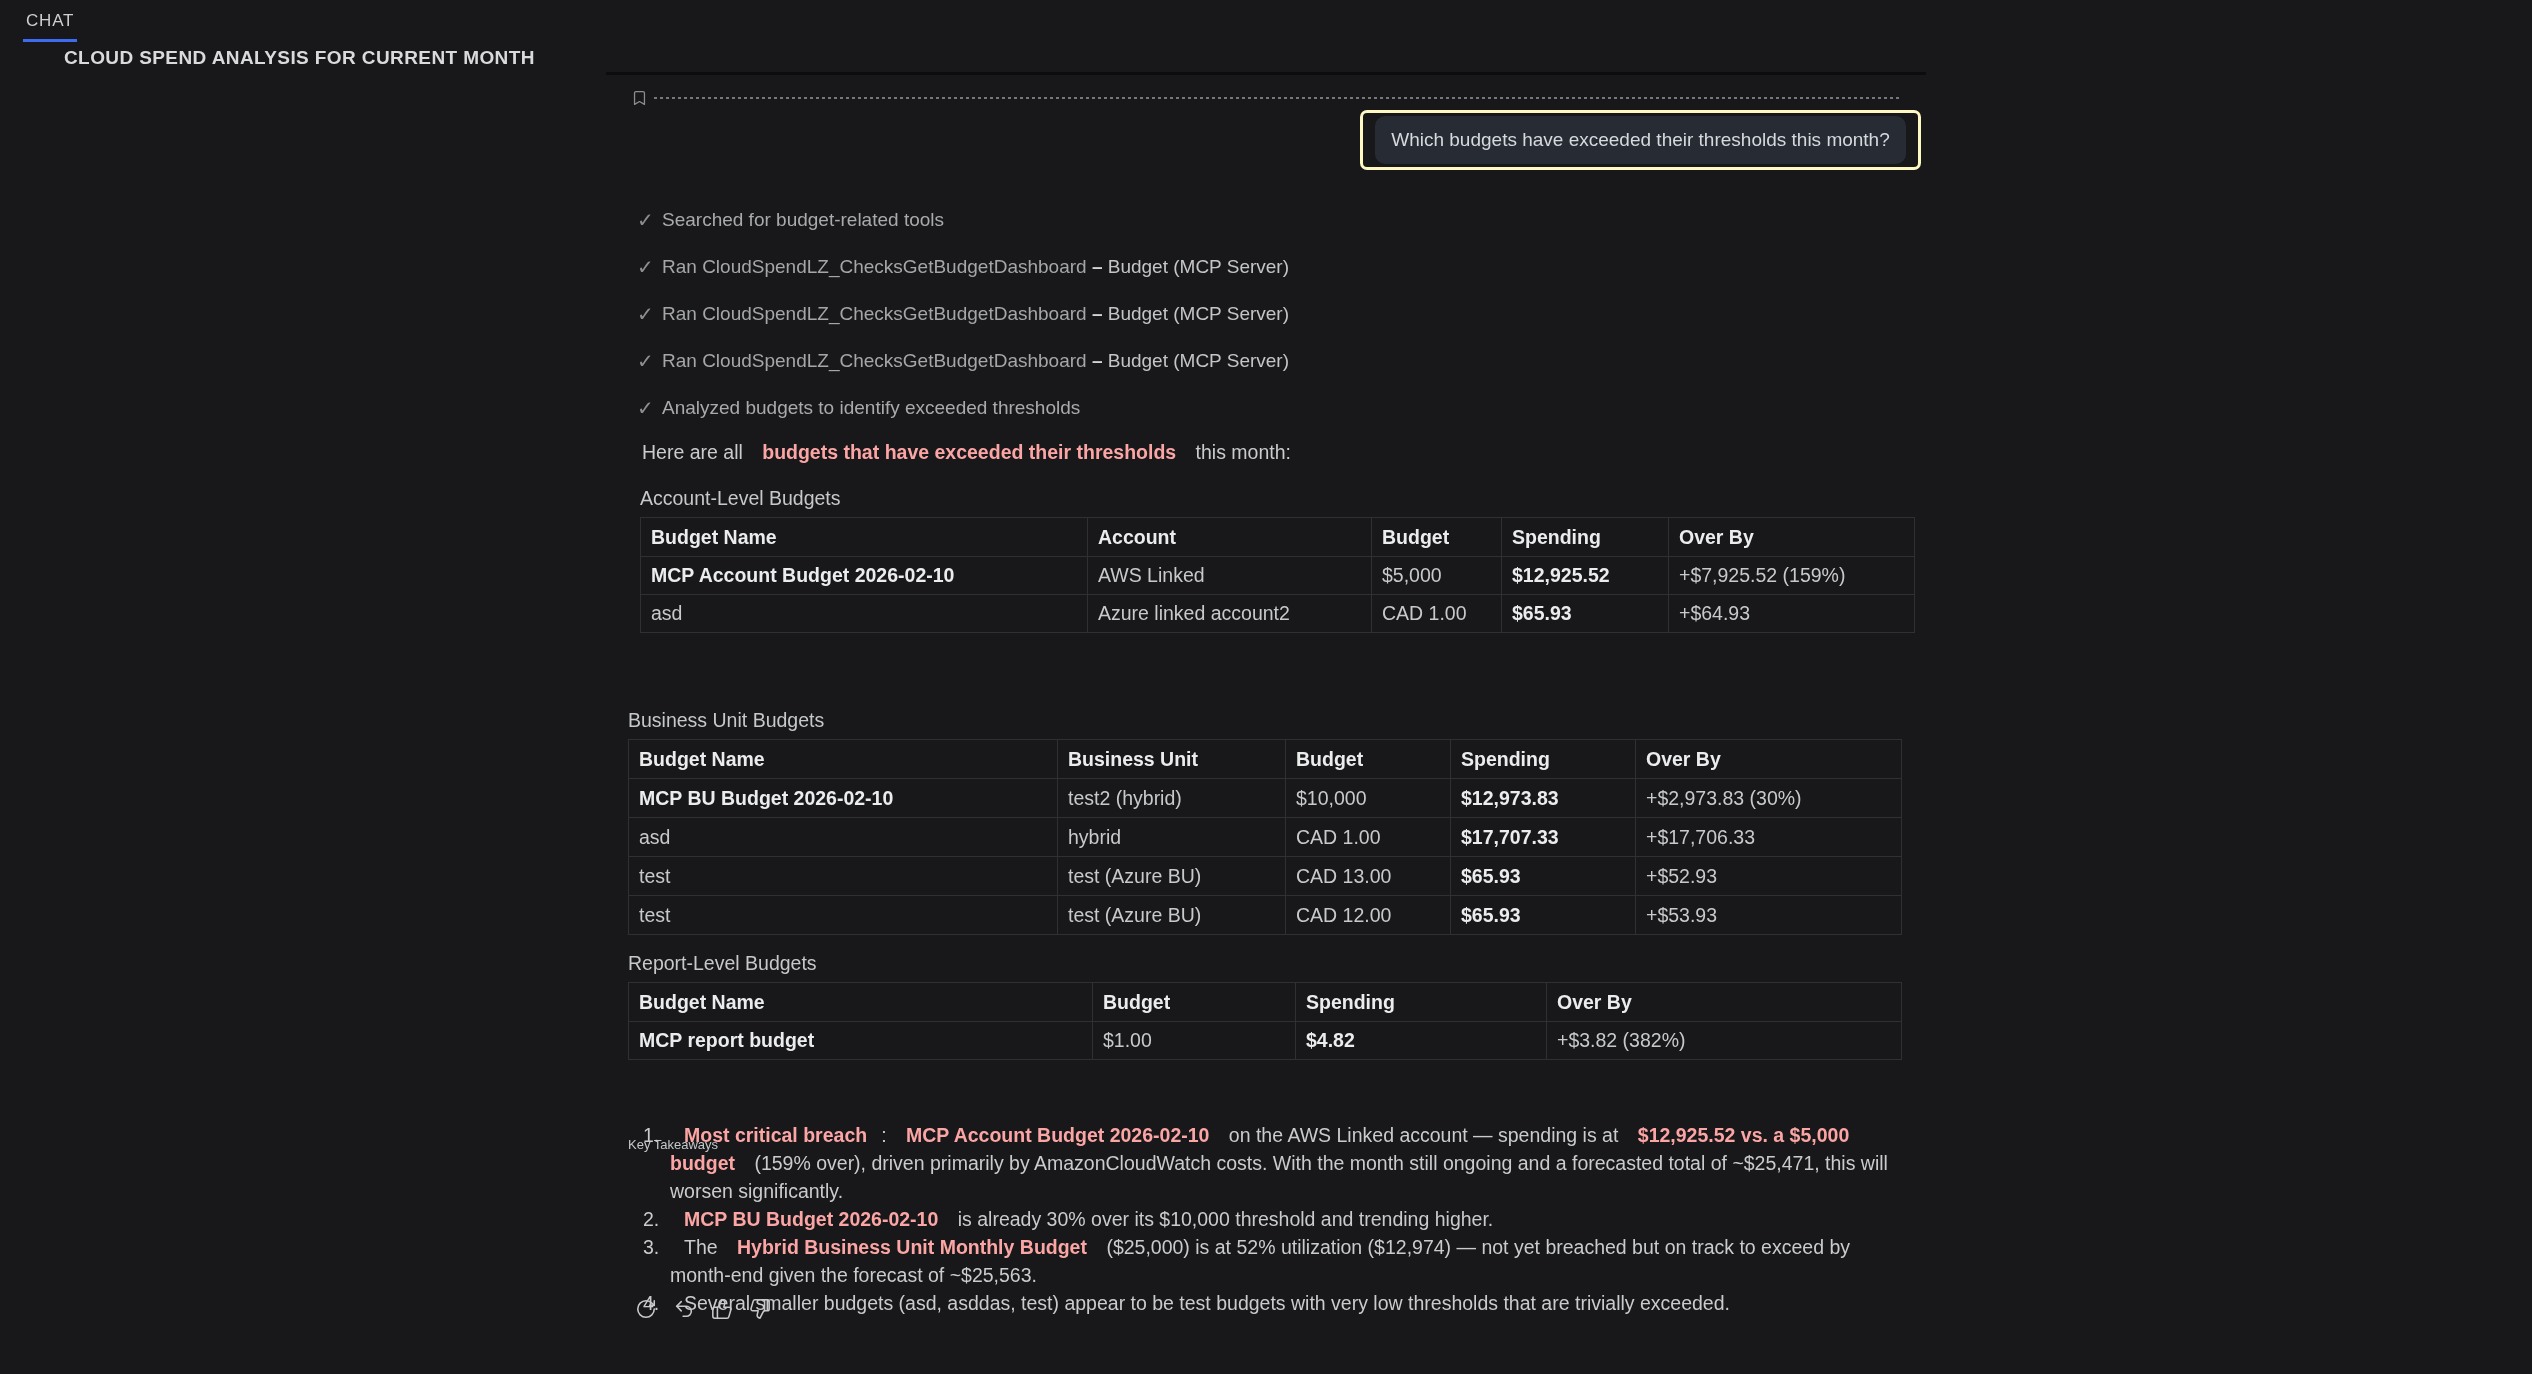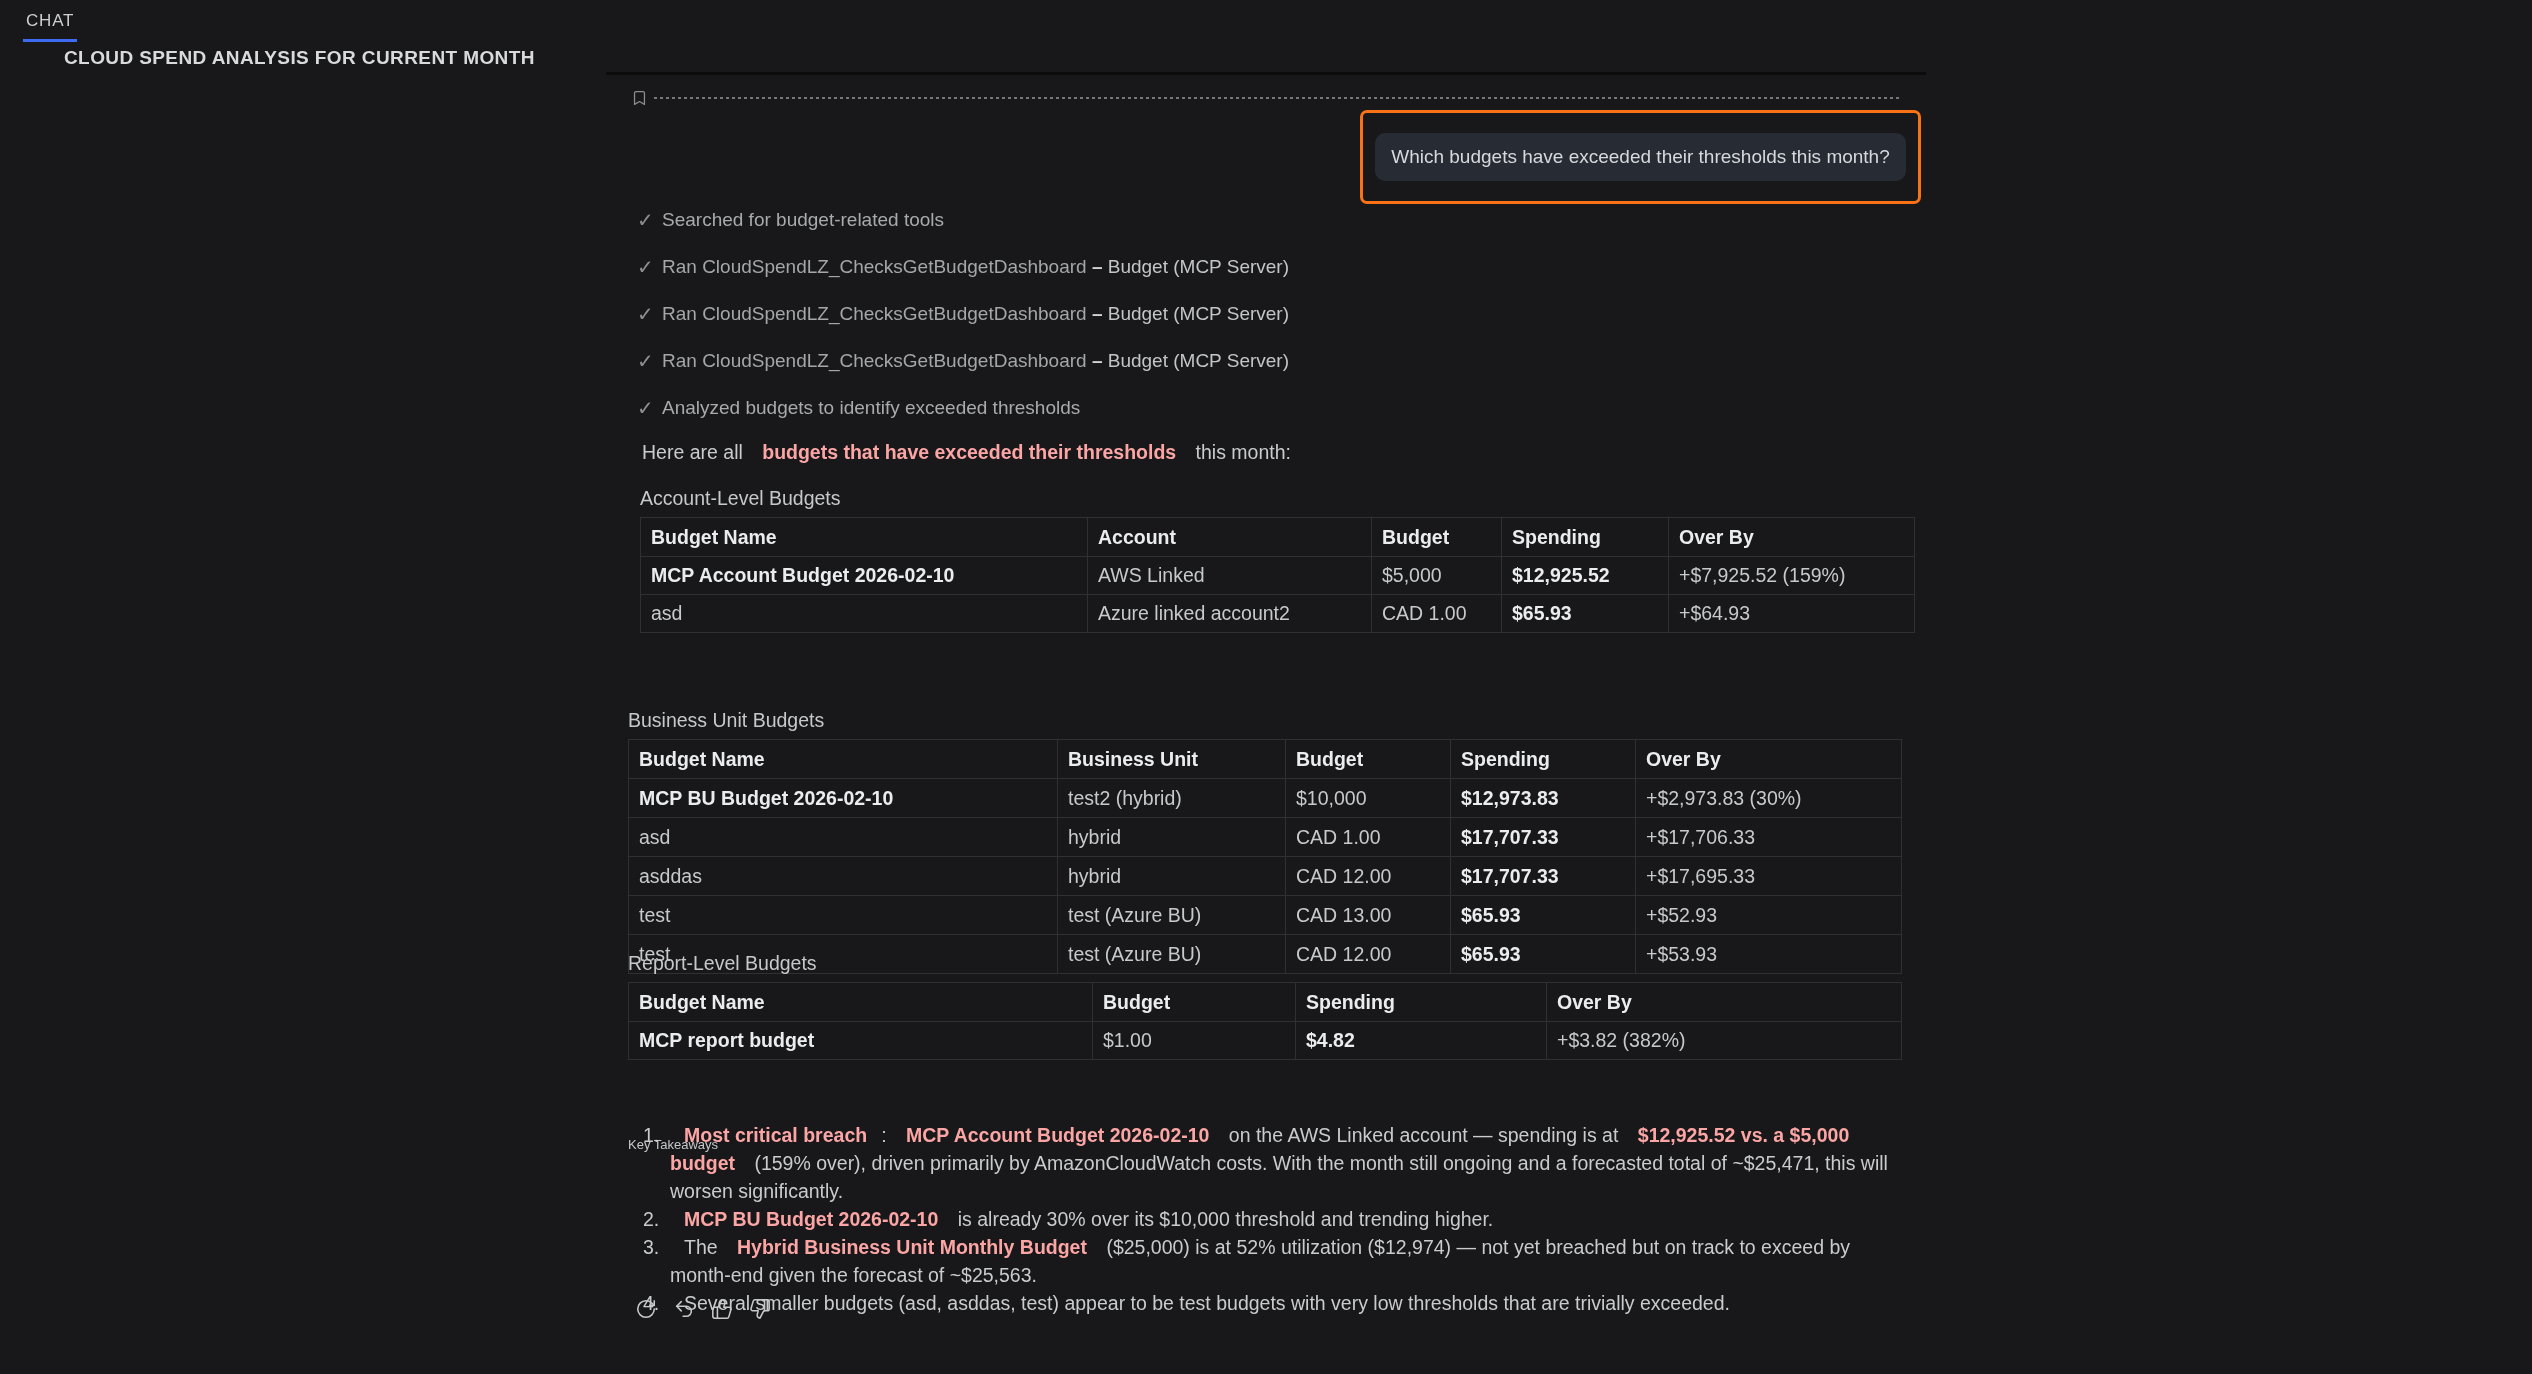--- a/index.html
+++ b/index.html
@@ -29,22 +29,22 @@
   
   .top-line { left:606px; top:72px; width:1320px; height:3px; background:#0c0c0d; }
   .bookmark { left:631px; top:88px; width:17px; height:20px; color:#8b8d90; cursor:pointer; }
   .dotted {
     left:654px; top:97px; width:1248px; height:2px;
     background:repeating-linear-gradient(90deg,#75777b 0 3px,transparent 3px 6px);
   }
 
   
   .msg-outer {
-    left:1360px; top:110px; width:561px; height:94px;
-    border:3px solid #f97316; border-radius:7px;
+    left:1360px; top:110px; width:561px; height:60px;
+    border:3px solid #fef9c3; border-radius:7px;
     display:flex; align-items:center; justify-content:center;
   }
   .msg-bubble {
     height:48px; padding:0 16px;
     background:#262b34; border-radius:10px;
     display:flex; align-items:center;
     font-size:19px; color:#d6d9dd; white-space:nowrap;
   }
 
   
@@ -206,27 +206,20 @@
           <td>+$2,973.83 (30%)</td>
         </tr>
         <tr>
           <td>asd</td>
           <td>hybrid</td>
           <td>CAD 1.00</td>
           <td class="b">$17,707.33</td>
           <td>+$17,706.33</td>
         </tr>
         <tr>
-          <td>asddas</td>
-          <td>hybrid</td>
-          <td>CAD 12.00</td>
-          <td class="b">$17,707.33</td>
-          <td>+$17,695.33</td>
-        </tr>
-        <tr>
           <td>test</td>
           <td>test (Azure BU)</td>
           <td>CAD 13.00</td>
           <td class="b">$65.93</td>
           <td>+$52.93</td>
         </tr>
         <tr>
           <td>test</td>
           <td>test (Azure BU)</td>
           <td>CAD 12.00</td>

